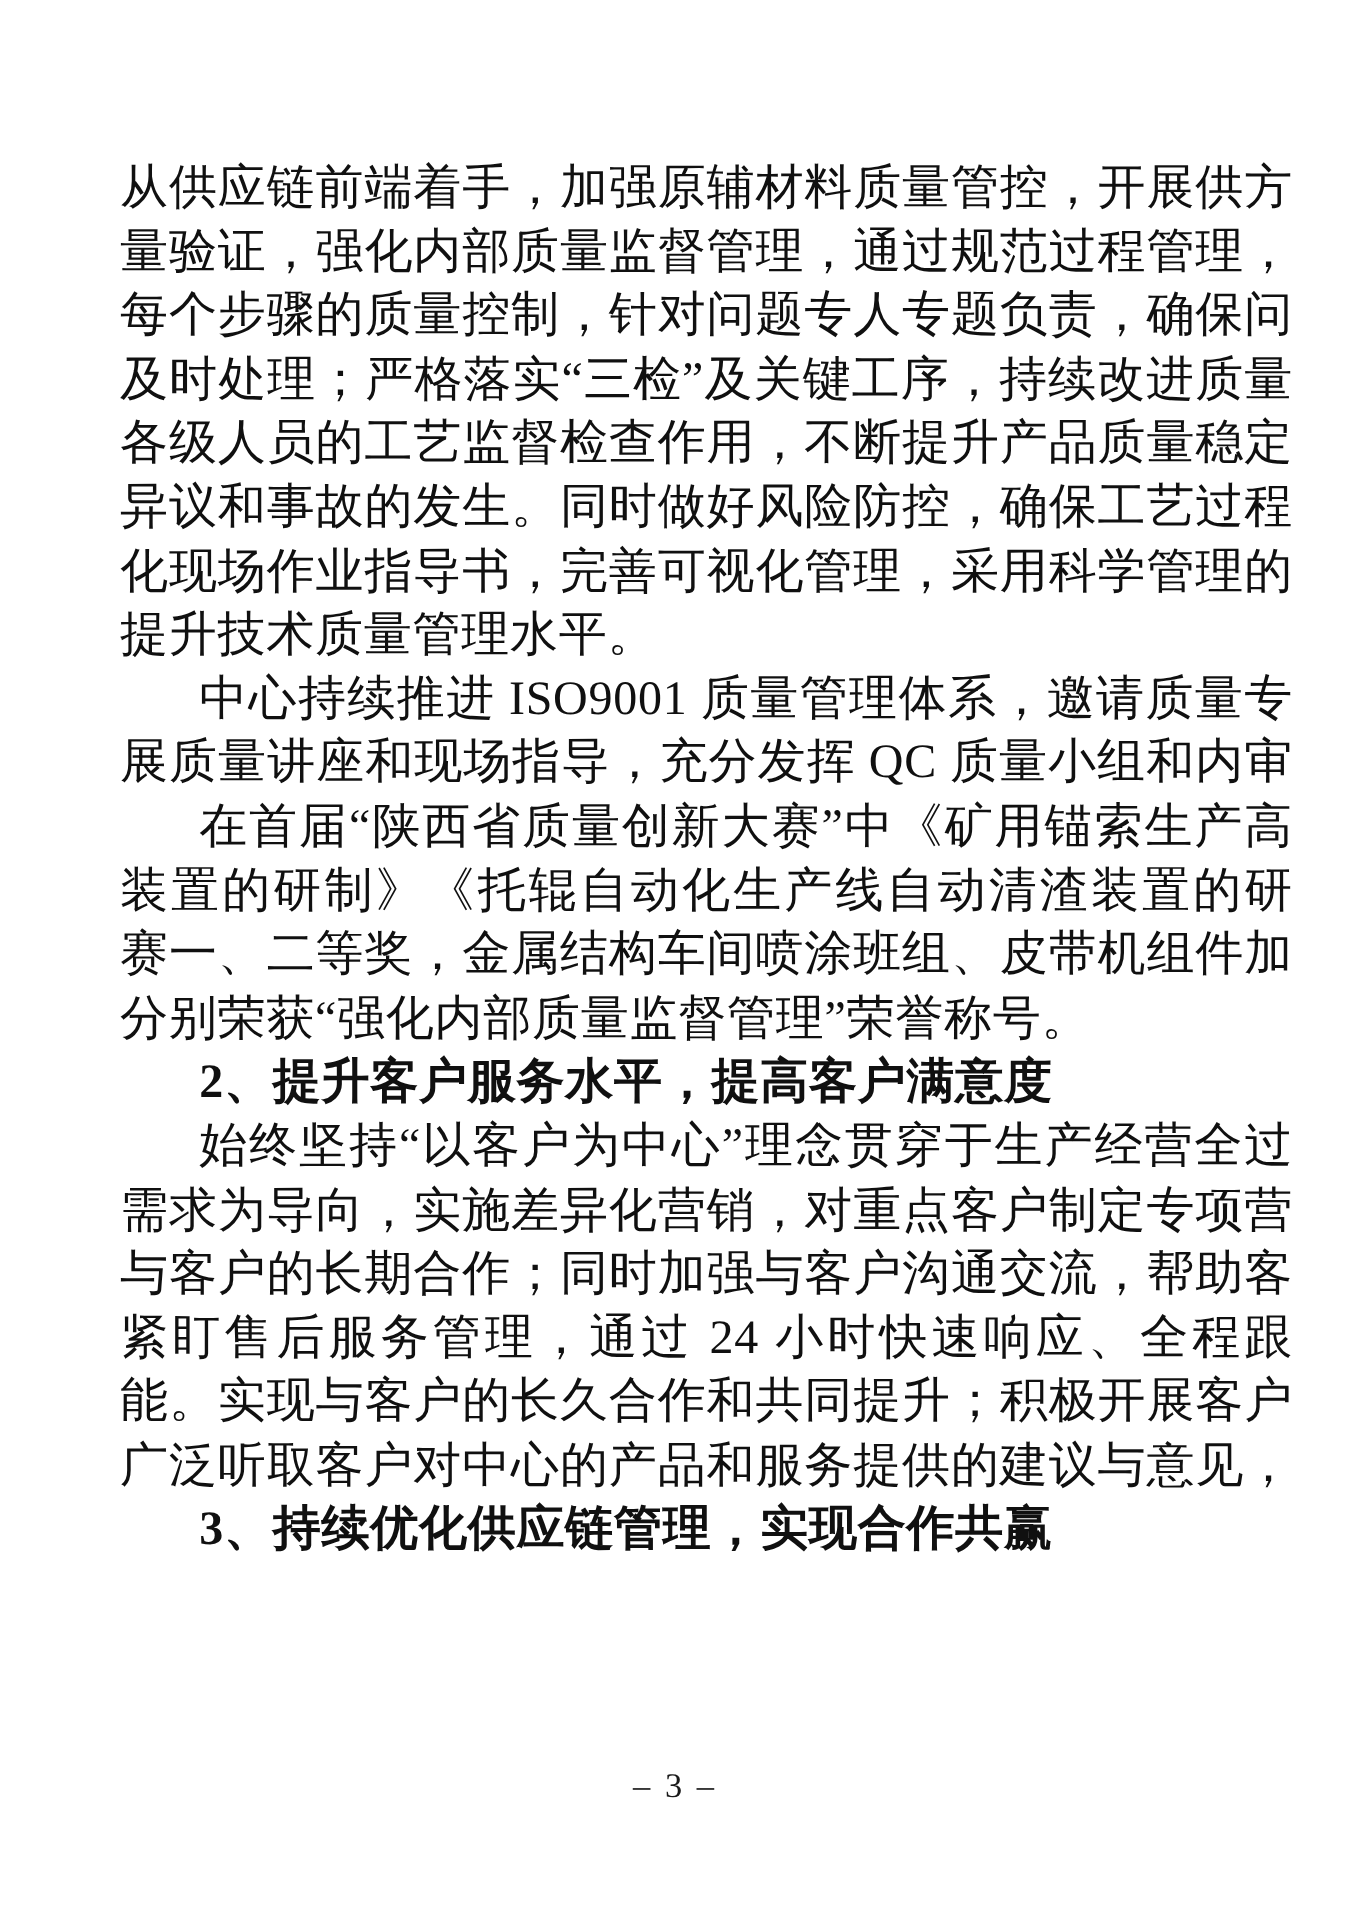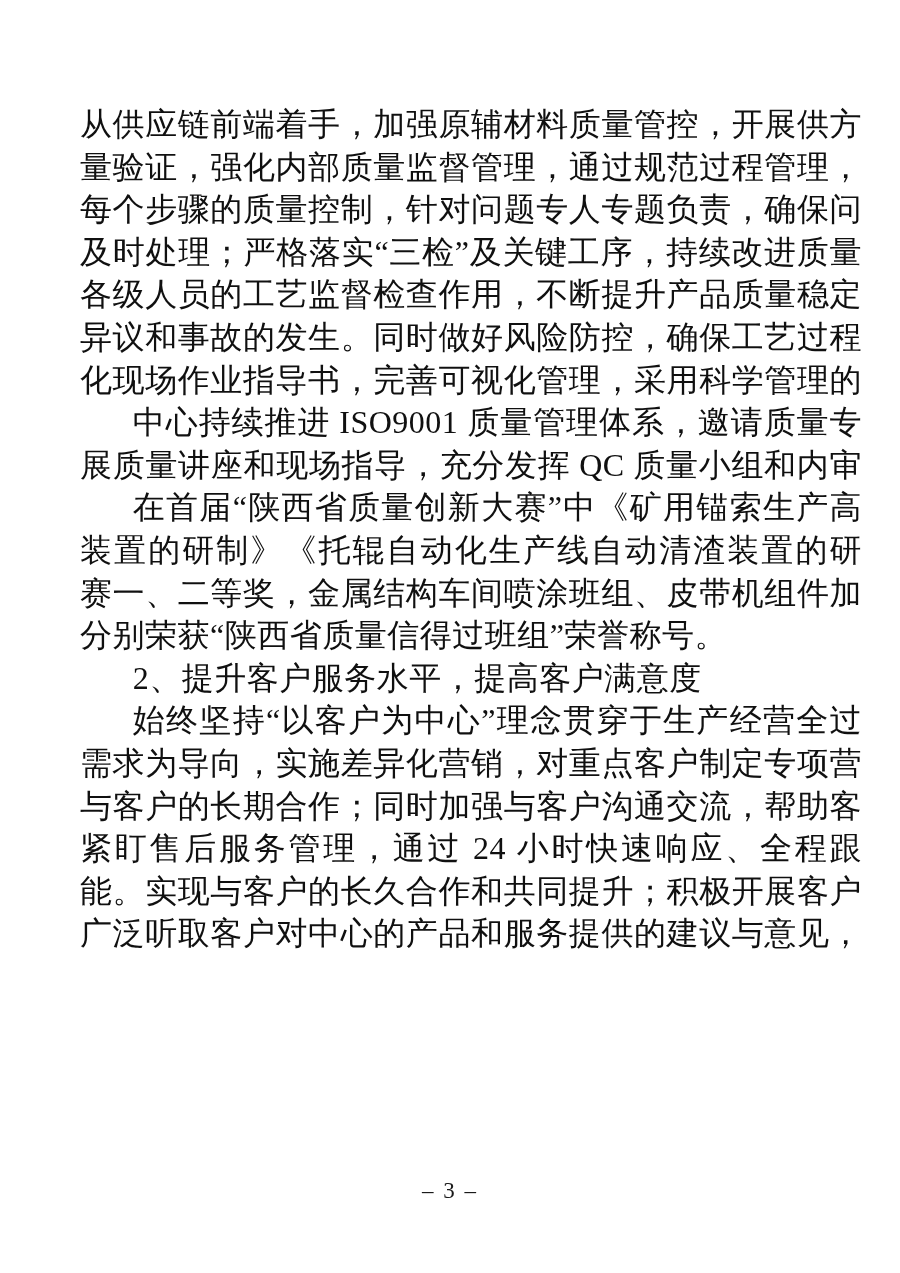--- a/index.html
+++ b/index.html
@@ -32,21 +32,21 @@
     overflow: hidden;
     letter-spacing: 0.5px;
   }
   .line.last {
     text-align-last: left;
   }
   .line.indent {
     text-indent: 1.65em;
   }
   .para.heading .line {
-    font-weight: 400;
+    font-weight: 700;
   }
   .footer {
     position: absolute;
     left: 0;
     right: 0;
     top: 1176px;
     text-align: center;
     font-size: 23px;
     line-height: 30px;
     color: #1a1a1a;
@@ -59,37 +59,41 @@
 <div class="page">
   <div class="content">
       <div class="para body">
         <div class="line">从供应链前端着手，加强原辅材料质量管控，开展供方审核和新品质</div>
         <div class="line">量验证，强化内部质量监督管理，通过规范过程管理，加强每个环节、</div>
         <div class="line">每个步骤的质量控制，针对问题专人专题负责，确保问题快速响应、</div>
         <div class="line">及时处理；严格落实“三检”及关键工序，持续改进质量跟踪，发挥</div>
         <div class="line">各级人员的工艺监督检查作用，不断提升产品质量稳定性，减少质量</div>
         <div class="line">异议和事故的发生。同时做好风险防控，确保工艺过程的一致性，细</div>
         <div class="line">化现场作业指导书，完善可视化管理，采用科学管理的工具和方法，</div>
+        <div class="line last">提升技术质量管理水平。</div>
       </div>
       <div class="para body">
         <div class="line indent">中心持续推进 ISO9001 质量管理体系，邀请质量专业机构专家开</div>
         <div class="line">展质量讲座和现场指导，充分发挥 QC 质量小组和内审员质量监管作</div>
       </div>
       <div class="para body">
         <div class="line indent">在首届“陕西省质量创新大赛”中《矿用锚索生产高频加热冲切</div>
         <div class="line">装置的研制》《托辊自动化生产线自动清渣装置的研制》项目分获大</div>
         <div class="line">赛一、二等奖，金属结构车间喷涂班组、皮带机组件加工车间组装班</div>
-        <div class="line last">分别荣获“陕西省质量信得过班组”荣誉称号。</div>
+        <div class="line last">分别荣获“强化内部质量监督管理”荣誉称号。</div>
       </div>
       <div class="para heading">
         <div class="line last indent">2、提升客户服务水平，提高客户满意度</div>
       </div>
       <div class="para body">
         <div class="line indent">始终坚持“以客户为中心”理念贯穿于生产经营全过程，以客户</div>
         <div class="line">需求为导向，实施差异化营销，对重点客户制定专项营销策略，推进</div>
         <div class="line">与客户的长期合作；同时加强与客户沟通交流，帮助客户解决难题，</div>
         <div class="line">紧盯售后服务管理，通过 24 小时快速响应、全程跟踪、提升服务效</div>
         <div class="line">能。实现与客户的长久合作和共同提升；积极开展客户走访和调查，</div>
         <div class="line">广泛听取客户对中心的产品和服务提供的建议与意见，不断增强客户</div>
       </div>
+      <div class="para heading">
+        <div class="line last indent">3、持续优化供应链管理，实现合作共赢</div>
+      </div>
     </div>
   <div class="footer">– 3 –</div>
 </div>
 
 </body></html>

